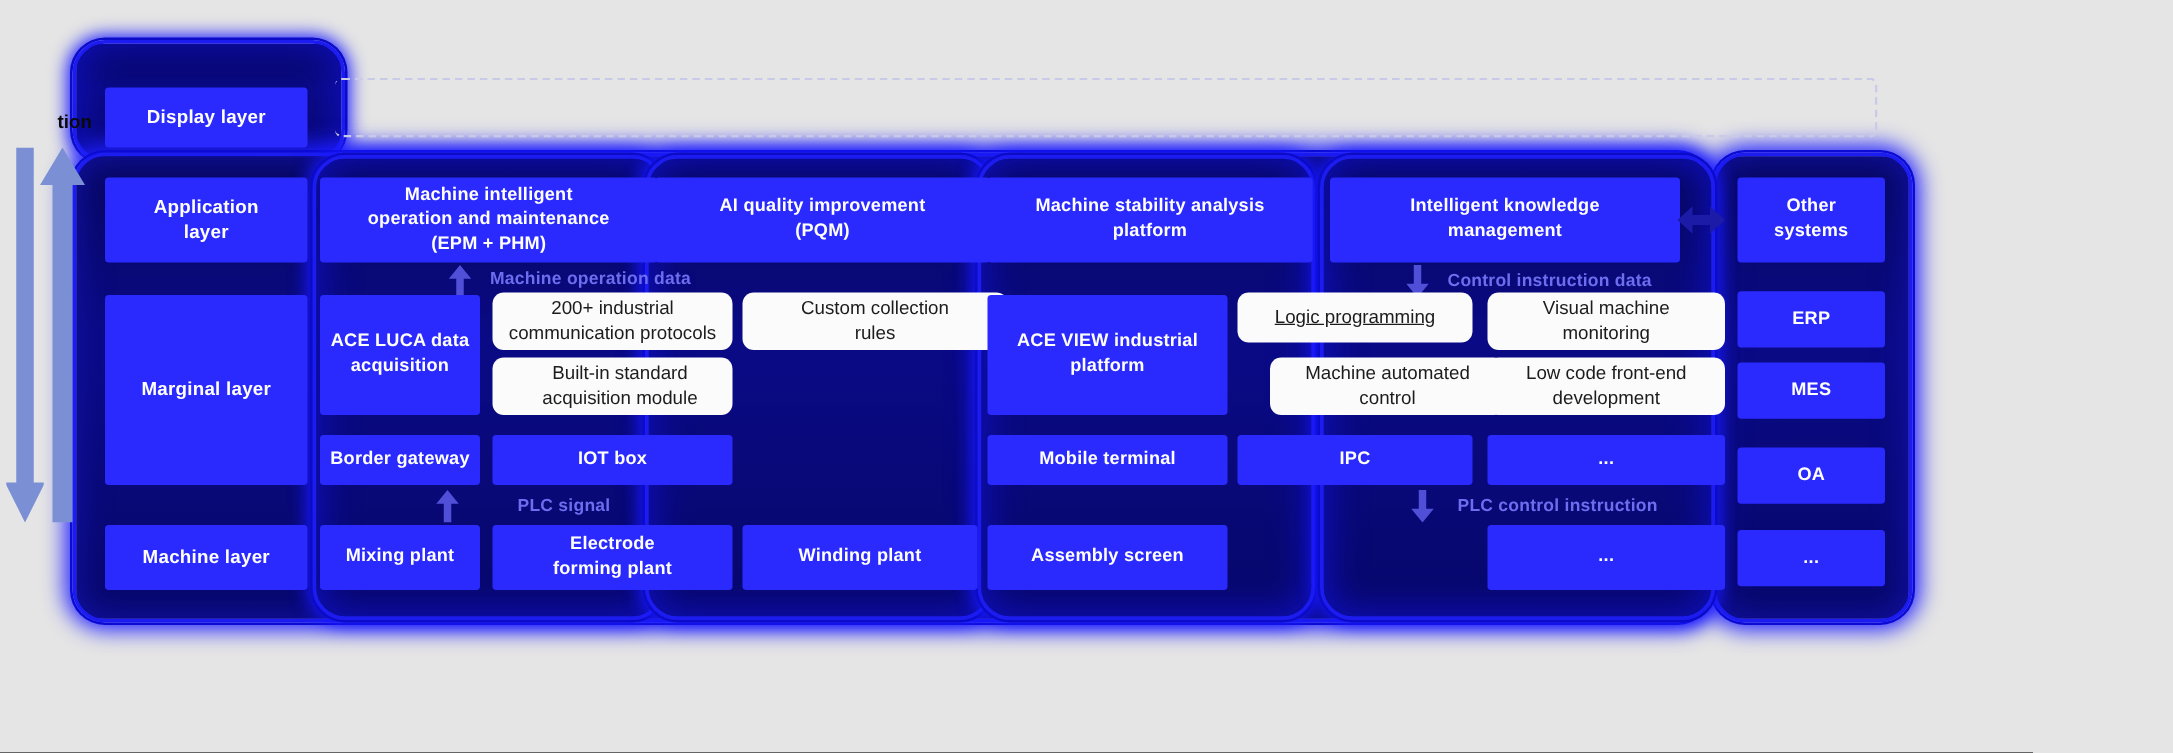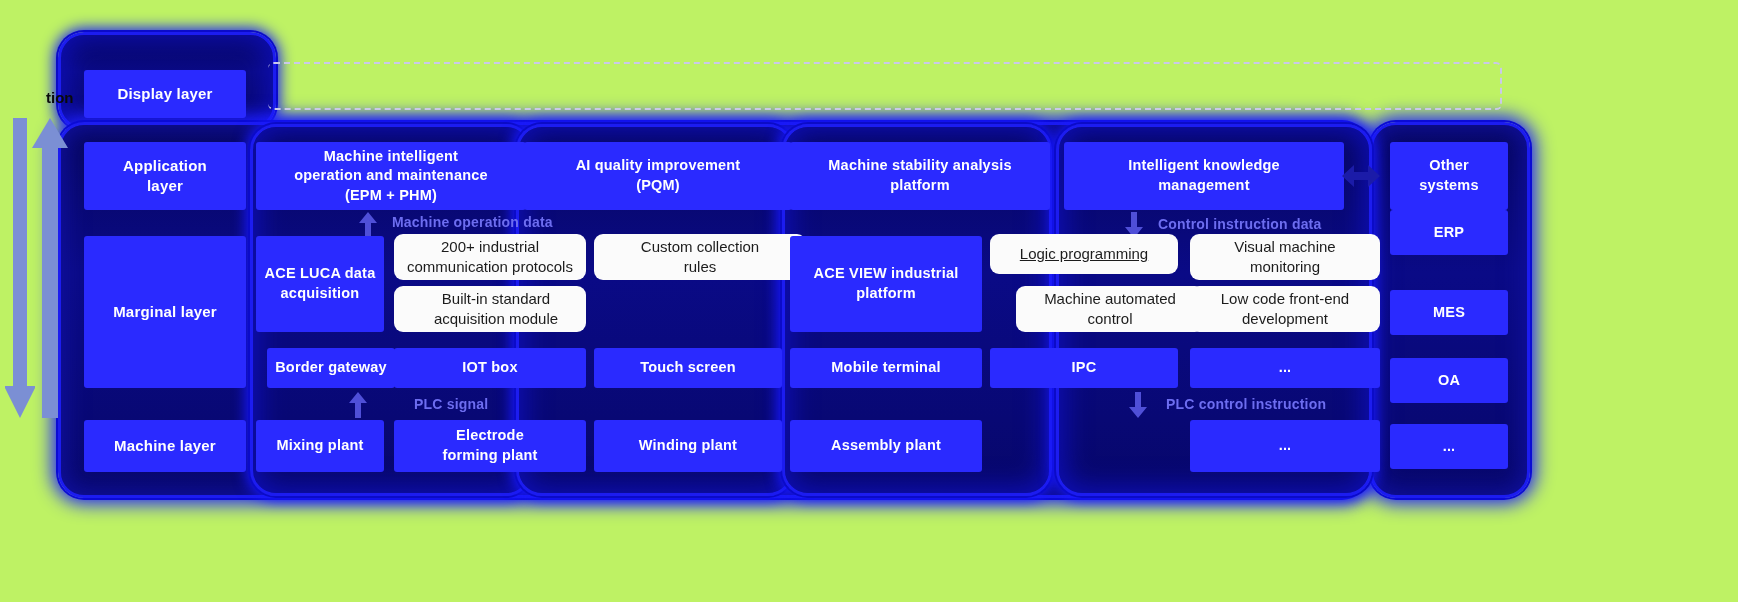--- a/index.html
+++ b/index.html
@@ -2,21 +2,21 @@
 <html><head>
 <meta charset="utf-8">
 <style>
   * { box-sizing: border-box; margin: 0; padding: 0; }
   html, body {
     width: 1738px; height: 602px;
     background: #000000;
     font-family: "Liberation Sans", sans-serif;
     overflow: hidden;
   }
-  #stage { position: relative; width: 1738px; height: 602px; background:#bef264; }
+  #stage { position: relative; width: 1738px; height: 602px; background:#e5e5e5; }
 
   
   .glow-panel {
     position: absolute;
     border: 3px solid #1c1cf0;
     border-radius: 26px;
     background: linear-gradient(180deg,#06065e 0%, #0a0a86 40%, #07076b 100%);
     box-shadow: 0 0 0 2px #0b0bc8, 0 0 14px 4px #1818ff, inset 0 0 26px 6px #0e0eb4;
   }
   .glow-panel.soft {
@@ -150,44 +150,43 @@
 platform</div>
 
   <div class="cell white" style="left:990px; top:234px; width:188px; height:40px; white-space:pre-line;text-decoration:underline;">Logic programming</div>
   <div class="cell white" style="left:1190px; top:234px; width:190px; height:46px; white-space:pre-line;">Visual machine
 monitoring</div>
   <div class="cell white" style="left:990px; top:286px; width:188px; height:46px; white-space:pre-line;margin-left:26px;">Machine automated
 control</div>
   <div class="cell white" style="left:1190px; top:286px; width:190px; height:46px; white-space:pre-line;">Low code front-end
 development</div>
 
-  <div class="cell" style="left:256px; top:348px; width:128px; height:40px;margin-left:11px;">Border gateway</div>
+  <div class="cell" style="left:256px; top:348px; width:128px; height:40px;">Border gateway</div>
   <div class="cell" style="left:394px; top:348px; width:192px; height:40px;">IOT box</div>
-  <div class="cell" style="left:594px; top:348px; width:188px; height:40px;">Touch screen</div>
   <div class="cell" style="left:790px; top:348px; width:192px; height:40px;">Mobile terminal</div>
   <div class="cell" style="left:990px; top:348px; width:188px; height:40px;">IPC</div>
   <div class="cell" style="left:1190px; top:348px; width:190px; height:40px;">...</div>
 
   <div class="annot" style="left:414px; top:396px;">PLC signal</div>
   <div class="annot" style="left:1166px; top:396px;">PLC control instruction</div>
 
   <svg style="position:absolute; left:348px; top:392px;" width="20" height="26" viewBox="0 0 20 26">
     <polygon points="10,0 19,11 13,11 13,26 7,26 7,11 1,11" fill="#4f4fd8"></polygon>
   </svg>
   <svg style="position:absolute; left:1128px; top:392px;" width="20" height="26" viewBox="0 0 20 26">
     <polygon points="10,26 19,15 13,15 13,0 7,0 7,15 1,15" fill="#4f4fd8"></polygon>
   </svg>
 
   <div class="cell" style="left:256px; top:420px; width:128px; height:52px; white-space:pre-line;">Mixing plant</div>
   <div class="cell" style="left:394px; top:420px; width:192px; height:52px; white-space:pre-line;">Electrode
 forming plant</div>
   <div class="cell" style="left:594px; top:420px; width:188px; height:52px; white-space:pre-line;">Winding plant</div>
-  <div class="cell" style="left:790px; top:420px; width:192px; height:52px; white-space:pre-line;">Assembly plant</div>
+  <div class="cell" style="left:790px; top:420px; width:192px; height:52px; white-space:pre-line;">Assembly screen</div>
   <div class="cell" style="left:1190px; top:420px; width:190px; height:52px; white-space:pre-line;">...</div>
 
   <div class="cell" style="left:1390px; top:142px; width:118px; height:68px; white-space:pre-line;">Other
 systems</div>
-  <div class="cell" style="left:1390px; top:210px; width:118px; height:45px;">ERP</div>
+  <div class="cell" style="left:1390px; top:233px; width:118px; height:45px;">ERP</div>
   <div class="cell" style="left:1390px; top:290px; width:118px; height:45px;">MES</div>
   <div class="cell" style="left:1390px; top:358px; width:118px; height:45px;">OA</div>
   <div class="cell" style="left:1390px; top:424px; width:118px; height:45px;">...</div>
 
 </div>
 
 </body></html>

